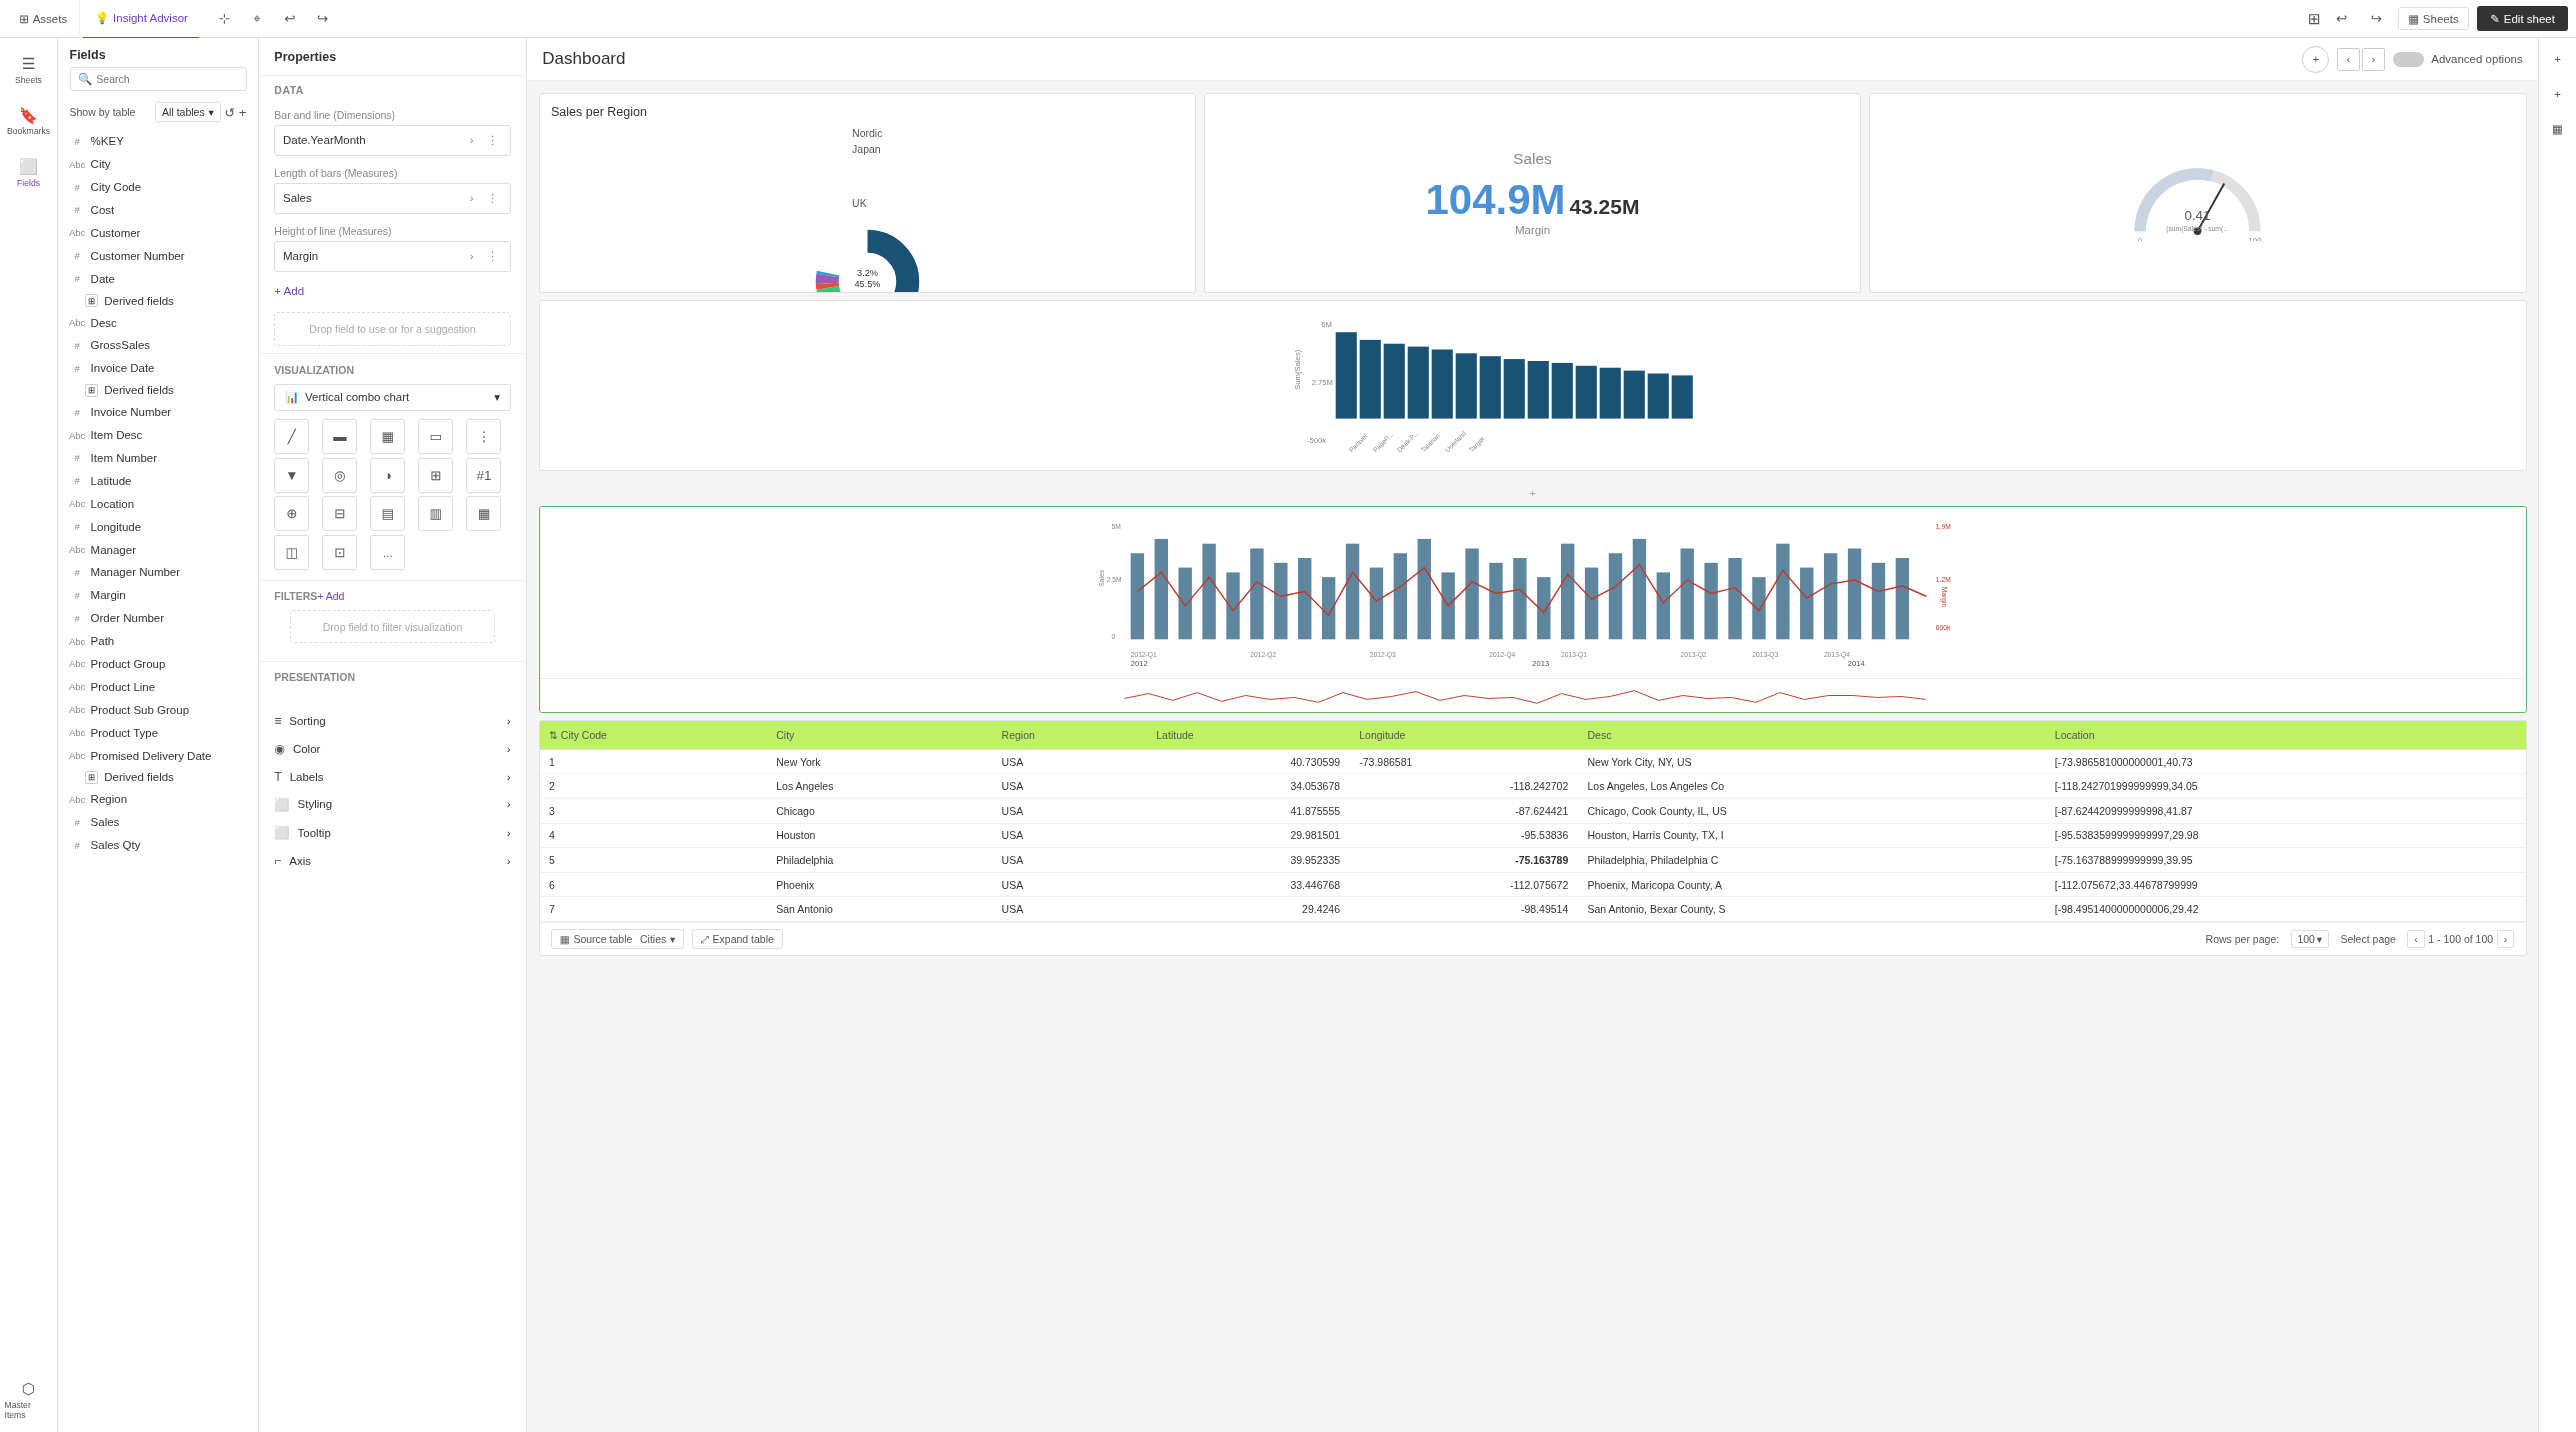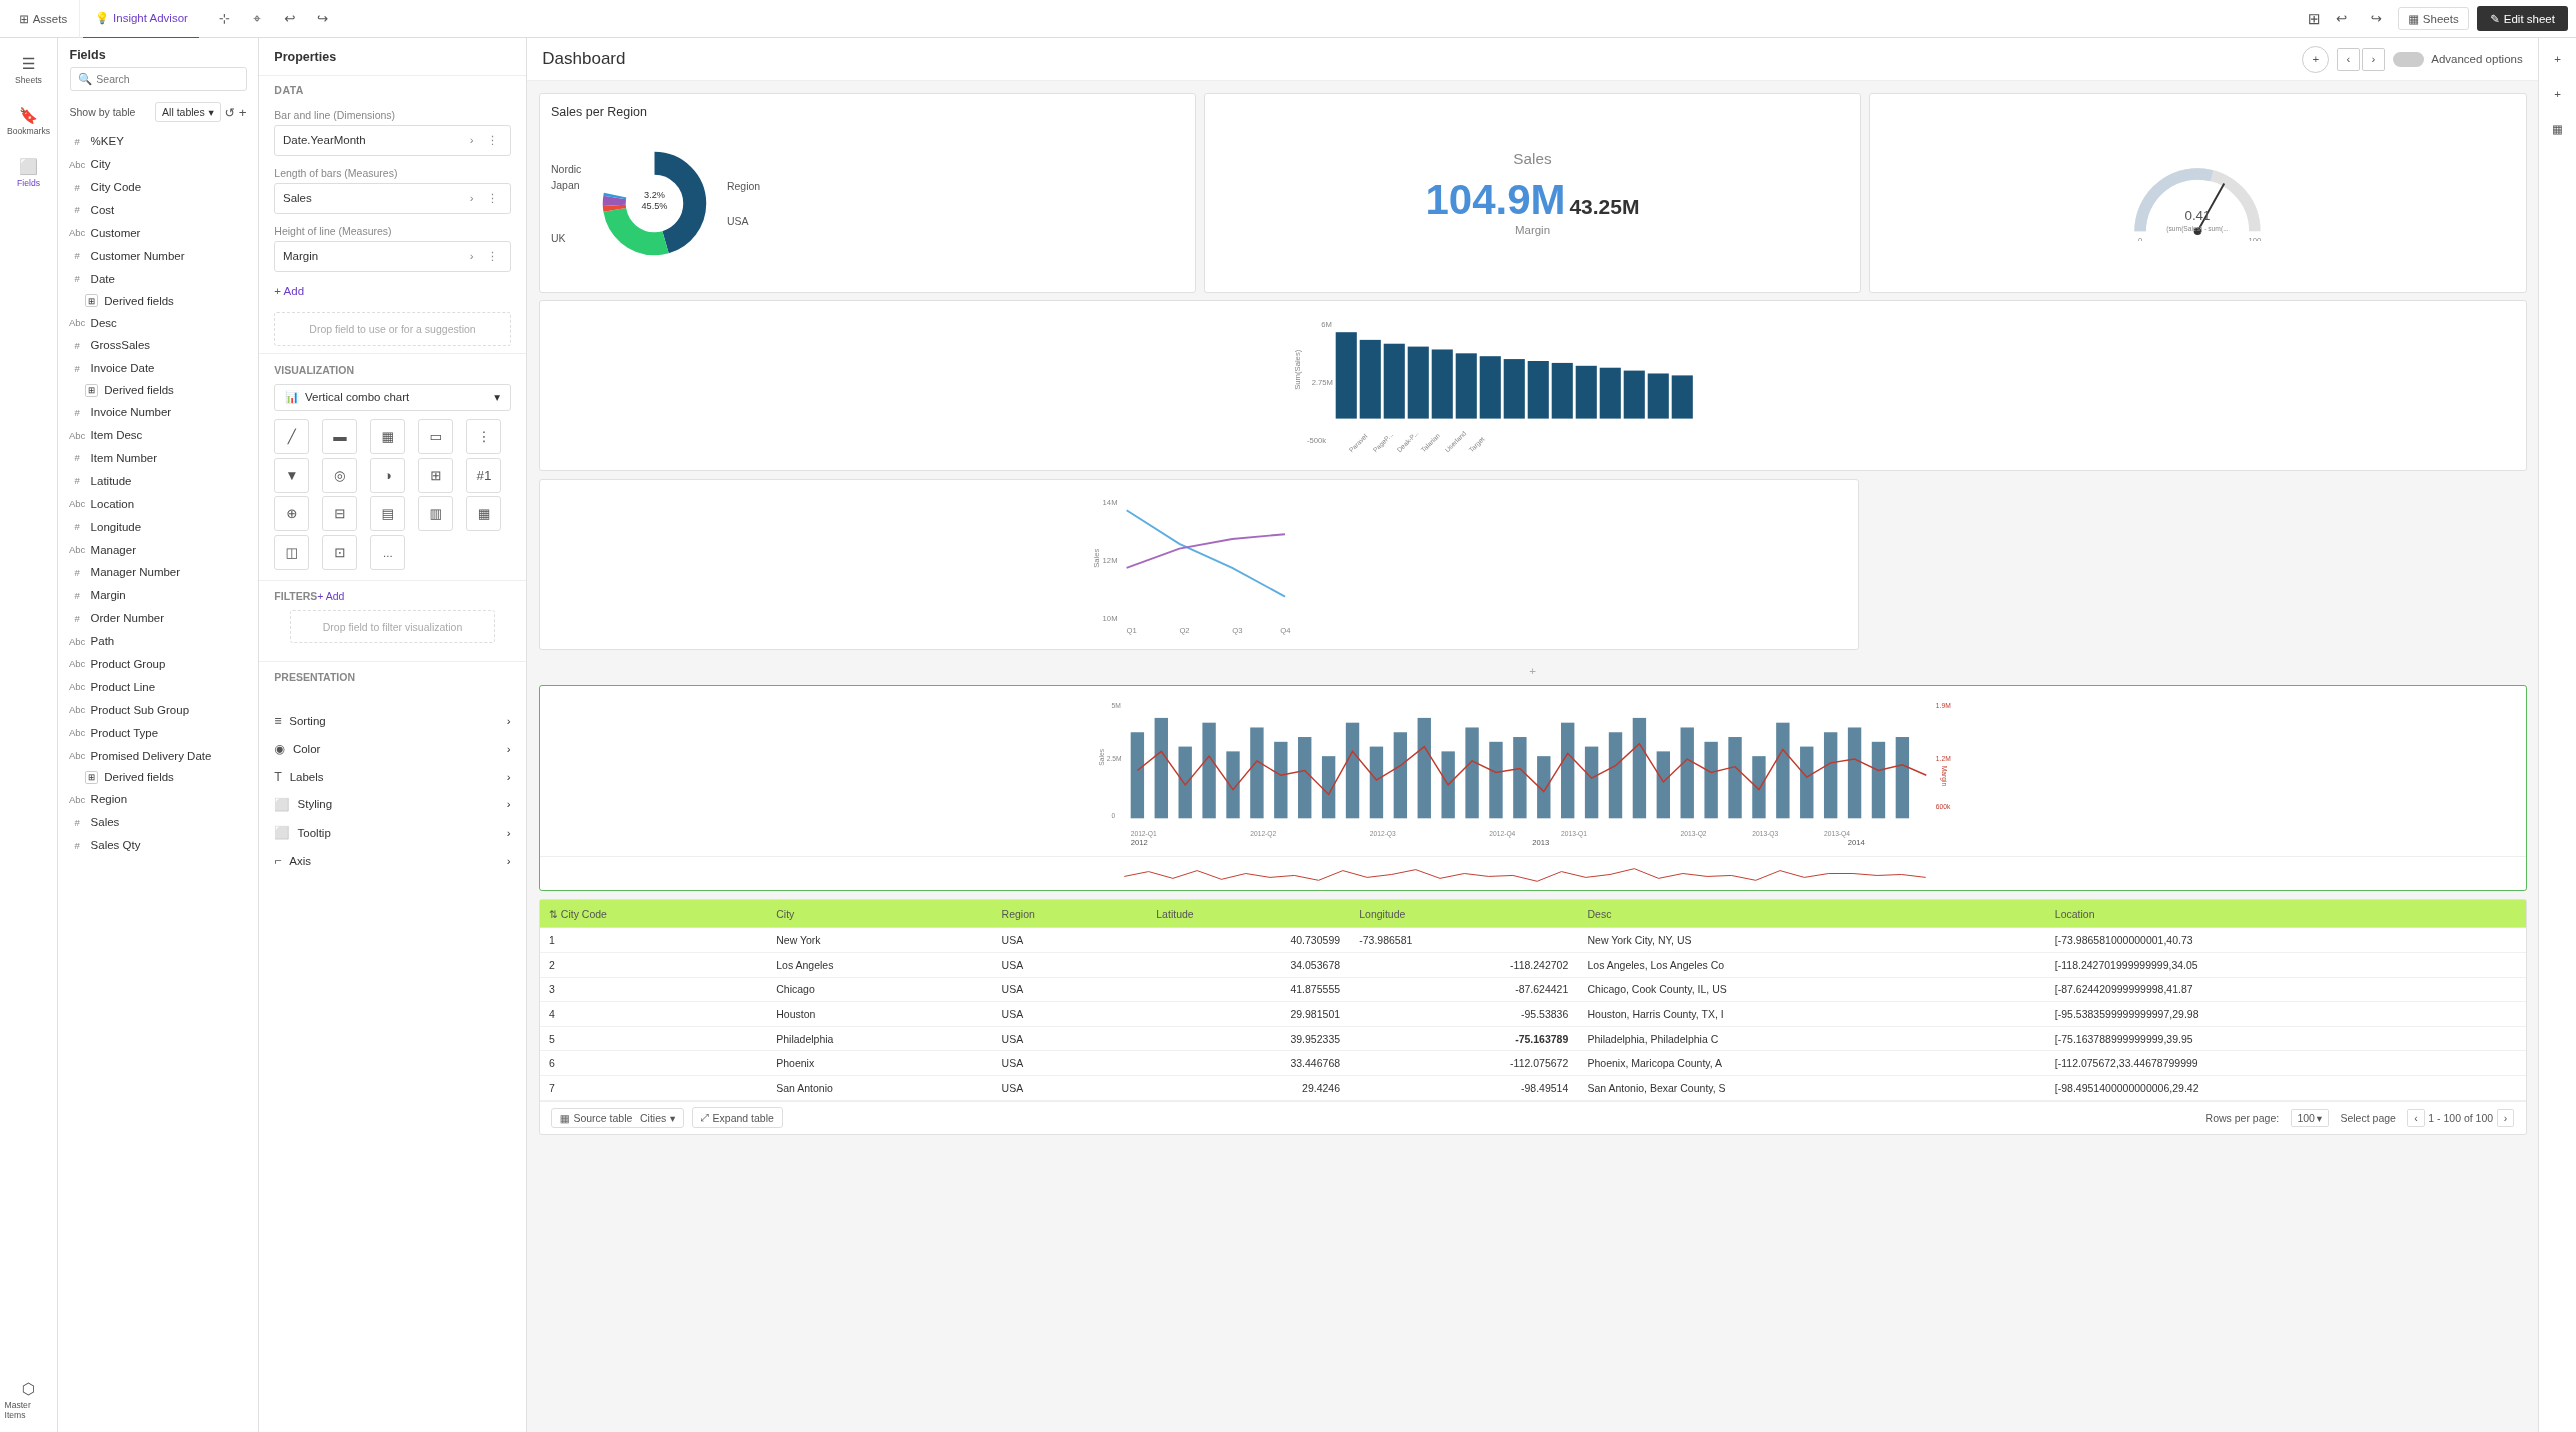--- a/index.html
+++ b/index.html
@@ -472,21 +472,21 @@
         <span class="advanced-toggle">Advanced options</span>
       </div>
     </div>
 
     <div class="canvas scrollbar-thin">
 
       <div class="chart-grid">
 
         <div class="chart-card donut-card">
           <div class="chart-title">Sales per Region</div>
-          <div style="display:flex;align-items:center;justify-content:flex-start;gap:15.3px;height:153px;">
+          <div style="display:flex;align-items:center;justify-content:flex-start;gap:15.3px;height:153px;flex-direction:column;">
             <div style="display:flex;flex-direction:column;gap:3.8px;font-size:10.5px;">
               <div style="color:#555;">Nordic</div>
               <div style="color:#555;">Japan</div>
               <div style="color:#555;margin-top:38px;">UK</div>
             </div>
             <div style="position:relative;width:115px;height:115px;">
               <svg viewBox="0 0 100 100" width="115" height="115" style="font-size:12px">
 
                 <circle cx="50" cy="50" r="35" fill="none" stroke="#1a5276" stroke-width="20" stroke-dasharray="100 131" stroke-dashoffset="0" transform="rotate(-90 50 50)"></circle>
 
@@ -565,37 +565,20 @@
 
             <text x="56" y="148" font-size="7" fill="#888" transform="rotate(-45,56,140)">Paravel</text>
             <text x="81" y="148" font-size="7" fill="#888" transform="rotate(-45,81,140)">PageP...</text>
             <text x="106" y="148" font-size="7" fill="#888" transform="rotate(-45,106,140)">Deak-P...</text>
             <text x="131" y="148" font-size="7" fill="#888" transform="rotate(-45,131,140)">Talarian</text>
             <text x="156" y="148" font-size="7" fill="#888" transform="rotate(-45,156,140)">Userland</text>
             <text x="181" y="148" font-size="7" fill="#888" transform="rotate(-45,181,140)">Target</text>
           </svg>
         </div>
 
-        <div class="chart-card line-chart-card">
-          <svg viewBox="0 0 220 150" width="100%" height="144" style="font-size:12px">
-            <text x="10" y="15" font-size="8" fill="#888">14M</text>
-            <text x="10" y="75" font-size="8" fill="#888">12M</text>
-            <text x="10" y="135" font-size="8" fill="#888">10M</text>
-            <text x="6" y="80" font-size="8" fill="#888" transform="rotate(-90,6,80)">Sales</text>
-
-            <polyline points="35,20 90,55 145,80 200,110" fill="none" stroke="#5dade2" stroke-width="2"></polyline>
-
-            <polyline points="35,80 90,60 145,50 200,45" fill="none" stroke="#a569bd" stroke-width="2"></polyline>
-
-            <text x="35" y="148" font-size="8" fill="#888">Q1</text>
-            <text x="90" y="148" font-size="8" fill="#888">Q2</text>
-            <text x="145" y="148" font-size="8" fill="#888">Q3</text>
-            <text x="195" y="148" font-size="8" fill="#888">Q4</text>
-          </svg>
-        </div>
       </div>
 
       <div class="add-chart-row">+</div>
 
       <div class="chart-card highlighted" style="margin-bottom:7.7px;">
         <div style="padding:7.7px;position:relative;">
           <svg viewBox="0 0 900 160" width="100%" height="153" style="font-size:12px">
 
             <text x="10" y="15" font-size="7" fill="#888">5M</text>
             <text x="5" y="70" font-size="7" fill="#888">2.5M</text>

